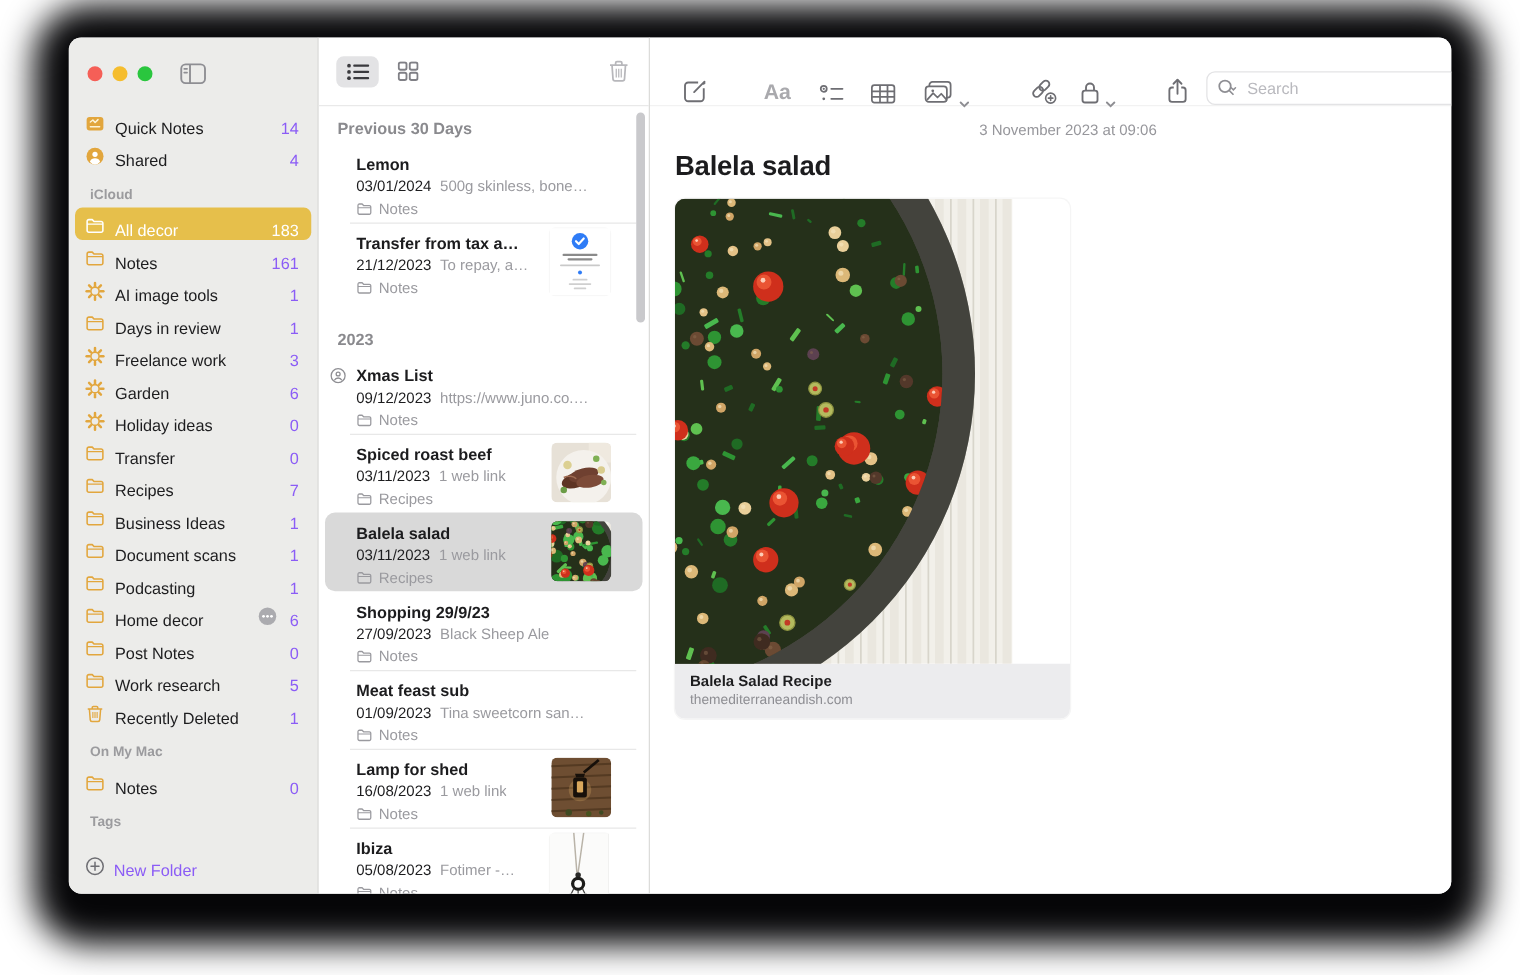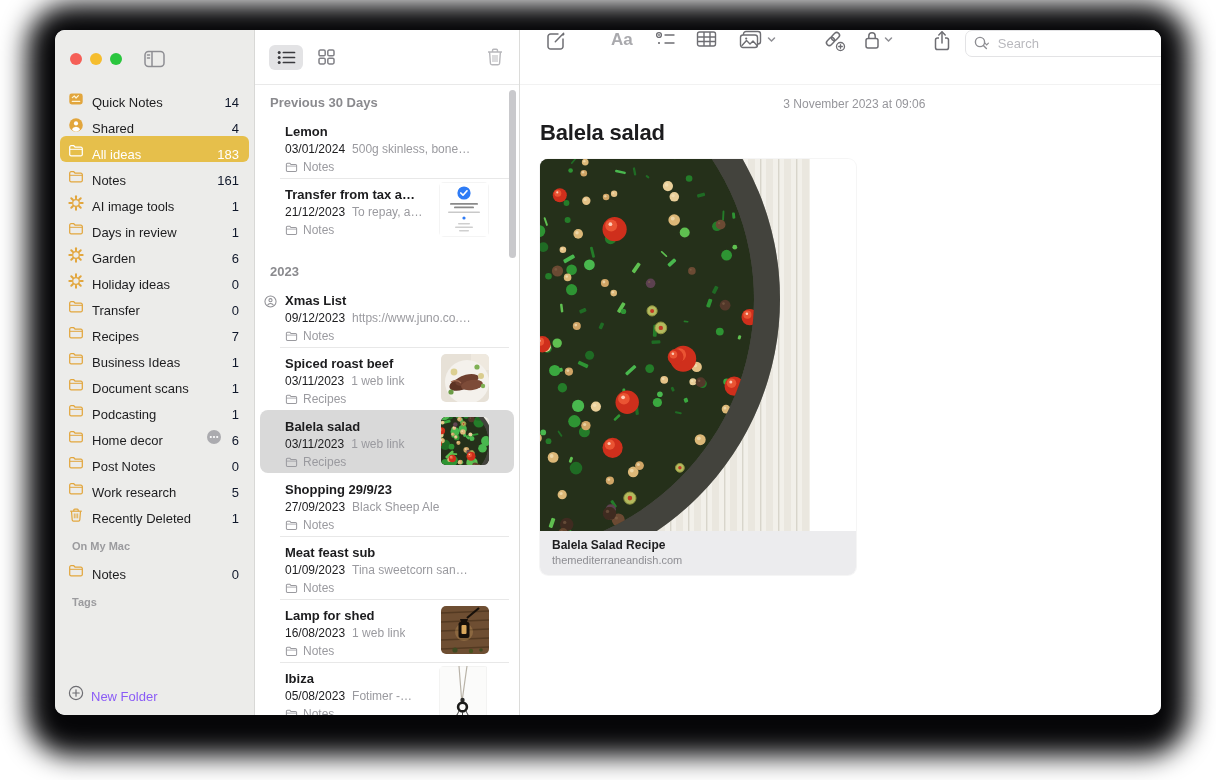--- a/index.html
+++ b/index.html
@@ -9,21 +9,21 @@
 .window{position:absolute;left:55px;top:30px;width:1106px;height:685px;border-radius:10px;overflow:hidden;display:flex;background:#fff}
 
 .sidebar{width:200px;flex:none;background:#ececea;border-right:1px solid #d8d8d6;position:relative;padding-top:54px}
 .tl{position:absolute;top:23px;width:12px;height:12px;border-radius:50%}
 .tl.red{left:15px;background:#f55f57}.tl.yel{left:35px;background:#f5bd2e}.tl.grn{left:55px;background:#2ac63e}
 .sb-toggle{position:absolute;left:89px;top:20px;width:21px;height:18px;color:#8e8e93}
 .sb-header{height:20px;margin-top:10px;padding:0 17px;display:flex;align-items:center;font-size:11px;font-weight:700;color:#9b9b9e}
 .sb-row{height:26px;margin:0 5px;padding:0 10px 0 8px;border-radius:6px;display:flex;align-items:flex-end;font-size:13px;color:#1d1d1f}
 .sb-row .ic16{width:16px;height:16px;flex:none;margin-right:8px}
 .sb-row .lbl{flex:1;white-space:nowrap;overflow:hidden}
-.sb-row .cnt{font-size:13px;color:#0f172a;margin-left:6px}
+.sb-row .cnt{font-size:13px;color:#8b5cf6;margin-left:6px}
 .sb-row.selected{background:#e6bf4b;color:#fff}
 .sb-row.selected .cnt{color:#fff}
 .badge-ellipsis{width:16px;height:16px;flex:none;margin-right:4px}
 .new-folder{position:absolute;left:13px;bottom:11px;display:flex;align-items:flex-end;gap:7px;font-size:13px;color:#8b5cf6}
 .new-folder svg{width:16px;height:16px;color:#6e6e73}
 
 .listpanel{width:265px;flex:none;background:#fff;border-right:1px solid #dcdcda;position:relative;display:flex;flex-direction:column}
 .lp-toolbar{height:55px;flex:none;display:flex;align-items:center;padding:0 14px;border-bottom:1px solid #e9e9e9}
 .view-btn{width:34px;height:25px;border-radius:6px;display:flex;align-items:center;justify-content:center;color:#3a3a3e}
 .view-btn.active{background:#e3e3e5}
@@ -41,21 +41,21 @@
 .nl-prev{font-size:12px;color:#9a9a9f;overflow:hidden;text-overflow:ellipsis}
 .nl-folder{display:flex;align-items:center;gap:5px;margin-top:2px;font-size:12px;color:#9a9a9f;line-height:15px}
 .nl-folder svg{width:13px;height:13px}
 .nl-shared{position:absolute;left:4px;top:10px;width:13px;height:13px;color:#8e8e93}
 .thumb{position:absolute;right:25px;top:7px;width:48px;height:48px;border-radius:5px;overflow:hidden}
 .thumb.tall{width:50px;height:55px;top:4px}
 .thumb svg{display:block}
 .lp-scroll{position:absolute;top:60px;right:3px;width:7px;height:168px;border-radius:4px;background:#c9c9cc}
 
 .editor{flex:1;background:#fff;position:relative;display:flex;flex-direction:column}
-.ed-toolbar{height:55px;flex:none;display:flex;align-items:flex-start;padding:0 18px 0 25px;border-bottom:1px solid #f2f2f2;color:#6e6e73}
+.ed-toolbar{height:55px;flex:none;display:flex;align-items:flex-end;padding:0 18px 0 25px;border-bottom:1px solid #f2f2f2;color:#6e6e73}
 .tbtn{display:flex;align-items:center;justify-content:center;flex:none;color:#6e6e73}
 .tbtn svg{display:block}
 .chev{width:9px;height:9px;margin-left:4px;color:#8e8e93}
 .search-wrap{margin-left:auto;position:relative;width:206px;height:27px}
 .search-input{width:100%;height:100%;border:1px solid #e3e3e5;border-radius:7px;padding:0 8px 0 32px;font-size:13px;color:#3c3c3e;outline:none;background:#fff;font-family:Liberation Sans, sans-serif}
 .search-input::placeholder{color:#b9b9be}
 .search-mag{position:absolute;left:8px;top:5px;width:17px;height:17px;color:#8e8e93}
 .ed-body{flex:1;position:relative;overflow:hidden}
 .ed-date{margin-top:12px;text-align:center;font-size:12px;color:#96969b}
 .ed-title{margin:9px 0 0 20px;font-size:22px;font-weight:700;color:#1c1c1e;letter-spacing:-0.2px}
@@ -97,26 +97,27 @@
           </div>
           <div class="sb-row">
     <span><svg class="ic16" viewBox="0 0 16 16">
                 <circle cx="8" cy="8" r="6.8" fill="#e2a63d"></circle>
                 <circle cx="8" cy="6.4" r="2.1" fill="#fff"></circle>
                 <path d="M3.9 12.3a4.5 4.5 0 0 1 8.2 0A6.7 6.7 0 0 1 8 14.8a6.7 6.7 0 0 1-4.1-2.5z" fill="#fff"></path>
               </svg></span>
     <span class="lbl">Shared</span>
     <span class="cnt">4</span>
           </div>
+          <div class="sb-header">iCloud</div>
           <div class="sb-row selected">
       <span><svg class="ic16" viewBox="0 0 16 16">
                 <path d="M1.7 5V4.1A1.4 1.4 0 0 1 3.1 2.7h2.7l1.4 1.5h5.7a1.4 1.4 0 0 1 1.4 1.4v5.8a1.4 1.4 0 0 1-1.4 1.4H3.1a1.4 1.4 0 0 1-1.4-1.4z" fill="none" stroke="#fff" stroke-width="1.25" stroke-linejoin="round"></path>
                 <path d="M1.7 6.3h12.6" stroke="#fff" stroke-width="1"></path>
               </svg></span>
-      <span class="lbl">All ideas</span>
+      <span class="lbl">All decor</span>
 
       <span class="cnt">183</span>
           </div>
           <div class="sb-row">
       <span><svg class="ic16" viewBox="0 0 16 16">
                 <path d="M1.7 5V4.1A1.4 1.4 0 0 1 3.1 2.7h2.7l1.4 1.5h5.7a1.4 1.4 0 0 1 1.4 1.4v5.8a1.4 1.4 0 0 1-1.4 1.4H3.1a1.4 1.4 0 0 1-1.4-1.4z" fill="none" stroke="#e2a63d" stroke-width="1.25" stroke-linejoin="round"></path>
                 <path d="M1.7 6.3h12.6" stroke="#e2a63d" stroke-width="1"></path>
               </svg></span>
       <span class="lbl">Notes</span>
 
@@ -139,20 +140,36 @@
       <span class="cnt">1</span>
           </div>
           <div class="sb-row">
       <span><svg class="ic16" viewBox="0 0 16 16">
                 <path d="M1.7 5V4.1A1.4 1.4 0 0 1 3.1 2.7h2.7l1.4 1.5h5.7a1.4 1.4 0 0 1 1.4 1.4v5.8a1.4 1.4 0 0 1-1.4 1.4H3.1a1.4 1.4 0 0 1-1.4-1.4z" fill="none" stroke="#e2a63d" stroke-width="1.25" stroke-linejoin="round"></path>
                 <path d="M1.7 6.3h12.6" stroke="#e2a63d" stroke-width="1"></path>
               </svg></span>
       <span class="lbl">Days in review</span>
 
       <span class="cnt">1</span>
+          </div>
+          <div class="sb-row">
+      <span><svg class="ic16" viewBox="0 0 16 16">
+                <line x1="12.50" y1="8.00" x2="14.70" y2="8.00" stroke="#e2a63d" stroke-width="2" stroke-linecap="round"></line>
+                <line x1="11.18" y1="11.18" x2="12.74" y2="12.74" stroke="#e2a63d" stroke-width="2" stroke-linecap="round"></line>
+                <line x1="8.00" y1="12.50" x2="8.00" y2="14.70" stroke="#e2a63d" stroke-width="2" stroke-linecap="round"></line>
+                <line x1="4.82" y1="11.18" x2="3.26" y2="12.74" stroke="#e2a63d" stroke-width="2" stroke-linecap="round"></line>
+                <line x1="3.50" y1="8.00" x2="1.30" y2="8.00" stroke="#e2a63d" stroke-width="2" stroke-linecap="round"></line>
+                <line x1="4.82" y1="4.82" x2="3.26" y2="3.26" stroke="#e2a63d" stroke-width="2" stroke-linecap="round"></line>
+                <line x1="8.00" y1="3.50" x2="8.00" y2="1.30" stroke="#e2a63d" stroke-width="2" stroke-linecap="round"></line>
+                <line x1="11.18" y1="4.82" x2="12.74" y2="3.26" stroke="#e2a63d" stroke-width="2" stroke-linecap="round"></line>
+                <circle cx="8" cy="8" r="3.3" fill="none" stroke="#e2a63d" stroke-width="1.25"></circle>
+              </svg></span>
+      <span class="lbl">Freelance work</span>
+
+      <span class="cnt">3</span>
           </div>
           <div class="sb-row">
       <span><svg class="ic16" viewBox="0 0 16 16">
                 <line x1="12.50" y1="8.00" x2="14.70" y2="8.00" stroke="#e2a63d" stroke-width="2" stroke-linecap="round"></line>
                 <line x1="11.18" y1="11.18" x2="12.74" y2="12.74" stroke="#e2a63d" stroke-width="2" stroke-linecap="round"></line>
                 <line x1="8.00" y1="12.50" x2="8.00" y2="14.70" stroke="#e2a63d" stroke-width="2" stroke-linecap="round"></line>
                 <line x1="4.82" y1="11.18" x2="3.26" y2="12.74" stroke="#e2a63d" stroke-width="2" stroke-linecap="round"></line>
                 <line x1="3.50" y1="8.00" x2="1.30" y2="8.00" stroke="#e2a63d" stroke-width="2" stroke-linecap="round"></line>
                 <line x1="4.82" y1="4.82" x2="3.26" y2="3.26" stroke="#e2a63d" stroke-width="2" stroke-linecap="round"></line>
                 <line x1="8.00" y1="3.50" x2="8.00" y2="1.30" stroke="#e2a63d" stroke-width="2" stroke-linecap="round"></line>

